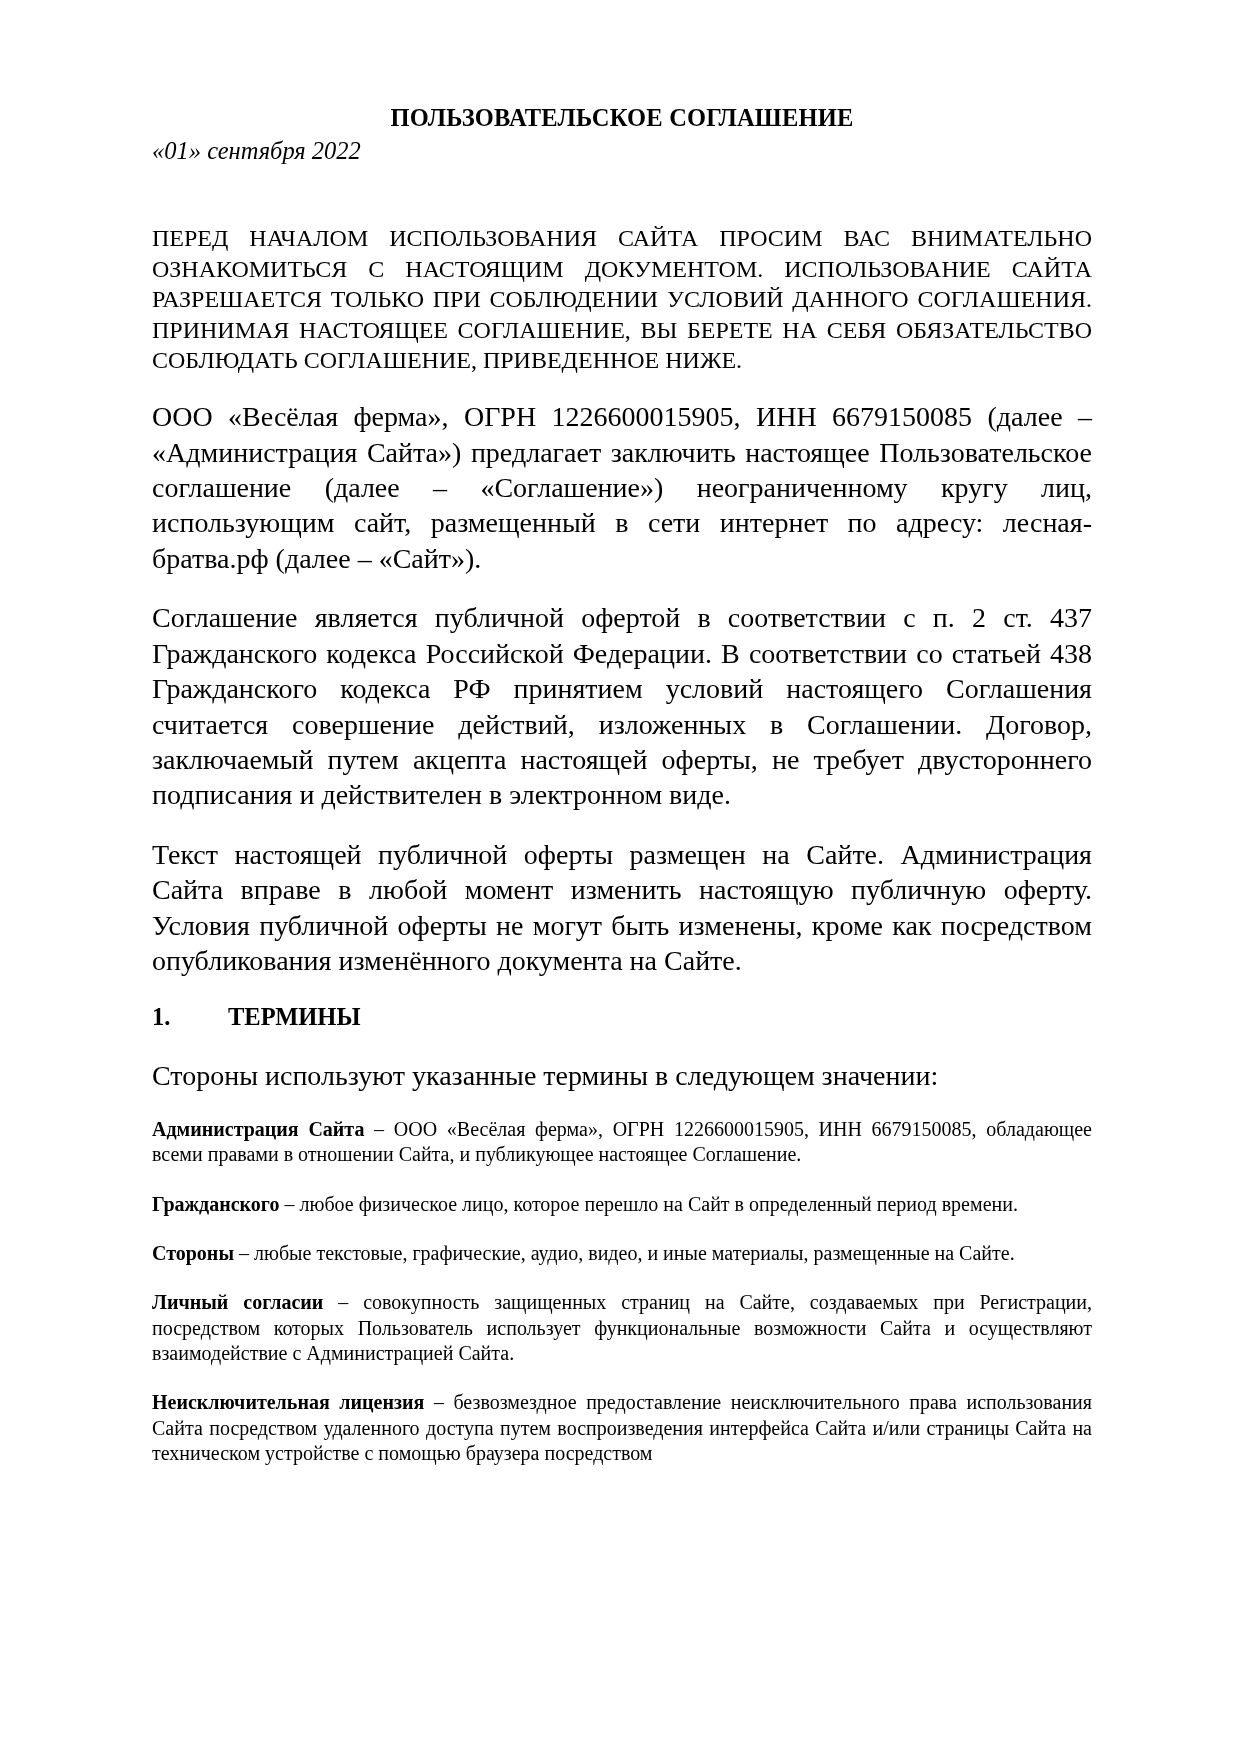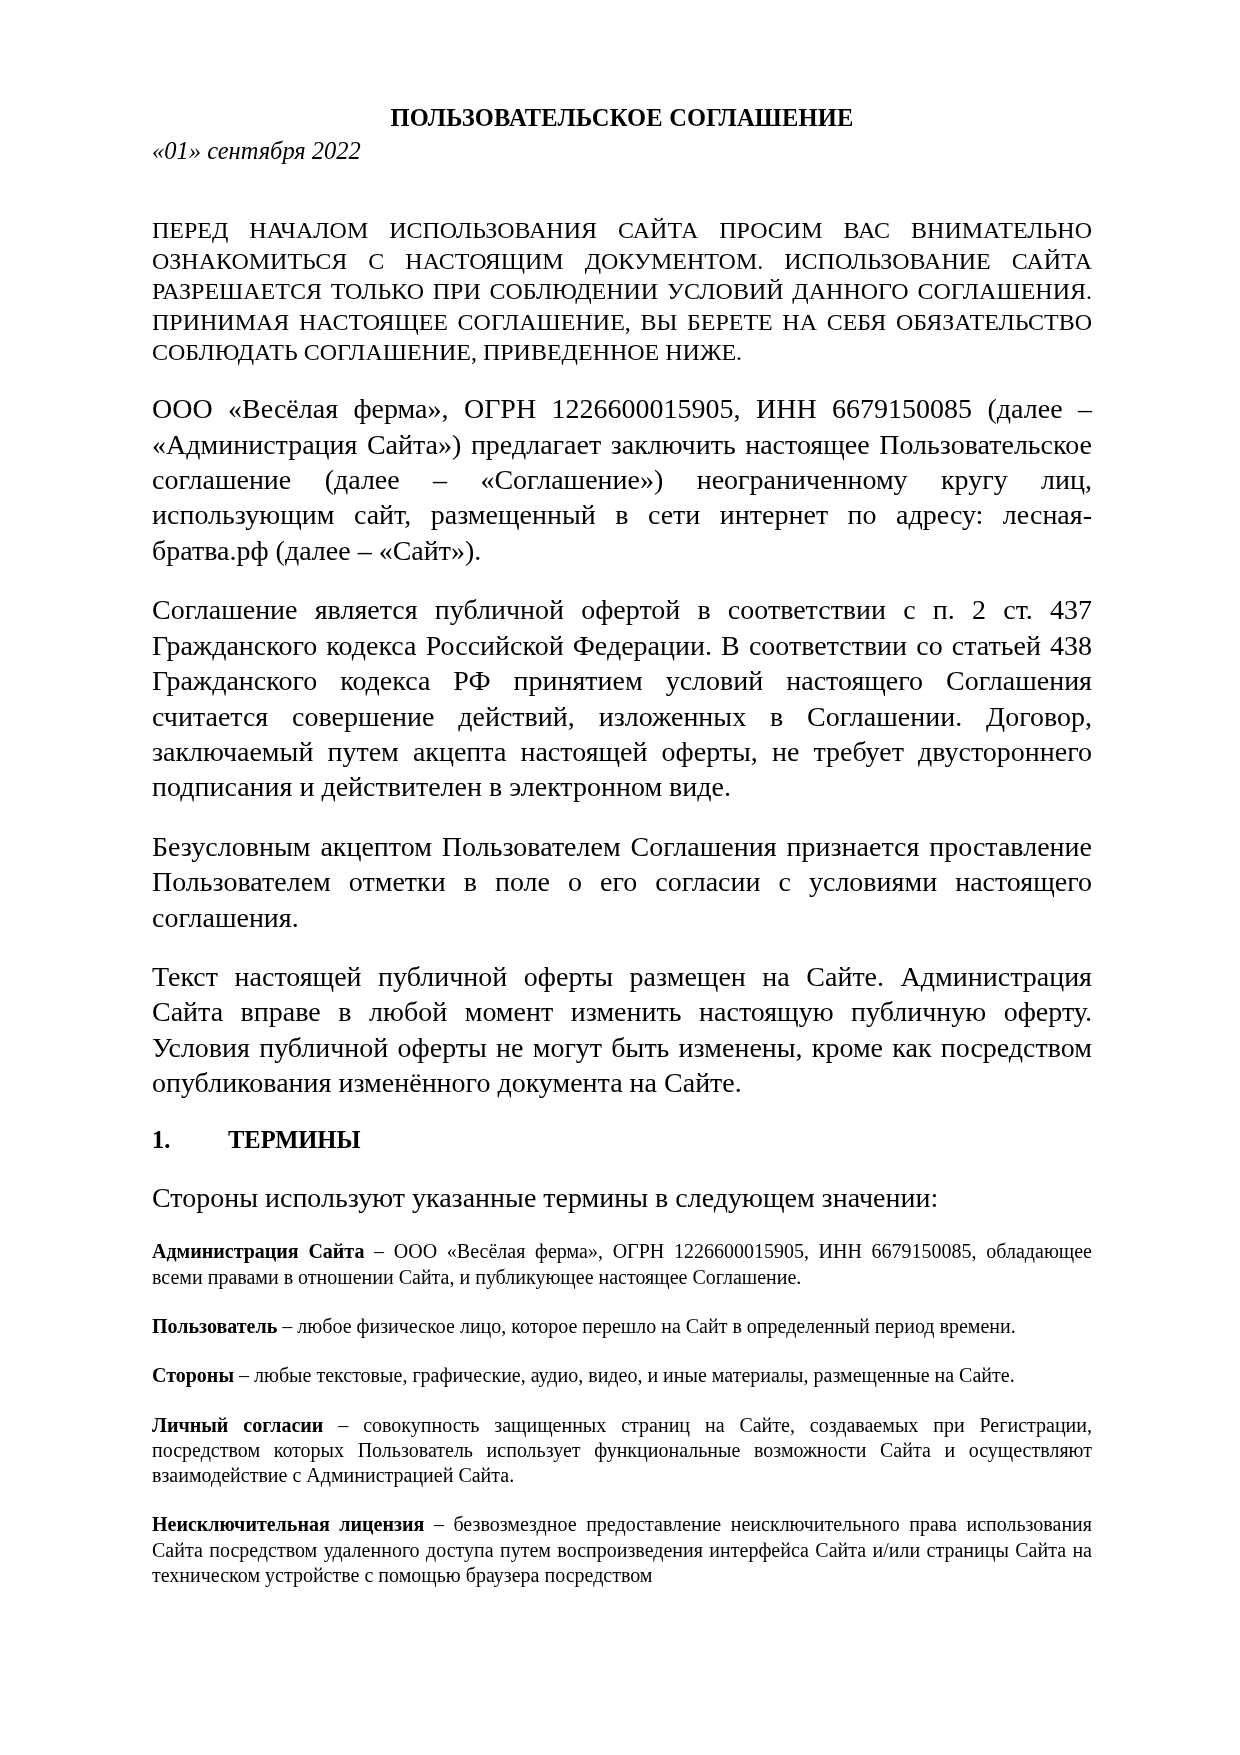--- a/index.html
+++ b/index.html
@@ -45,21 +45,21 @@
     line-height: 1.265;
     text-align: justify;
     text-justify: inter-word;
     margin: 0 0 24px 0;
     hyphens: none;
   }
   p.caps-para {
     font-size: 24px;
     line-height: 1.265;
     text-align: justify;
-    margin: 8px 0 24px 0;
+    margin: 16px 0 24px 0;
   }
   p.last-line-normal {
     text-align-last: left;
   }
   .section-heading {
     font-weight: bold;
     font-size: 24.5px;
     margin: 0 0 26px 0;
     line-height: 1.2;
     display: flex;
@@ -88,37 +88,36 @@
   <div class="doc-date">«01» сентября 2022</div>
 
   <div class="spacer-lg"></div>
 
   <p class="caps-para last-line-normal">ПЕРЕД НАЧАЛОМ ИСПОЛЬЗОВАНИЯ САЙТА ПРОСИМ ВАС ВНИМАТЕЛЬНО ОЗНАКОМИТЬСЯ С НАСТОЯЩИМ ДОКУМЕНТОМ. ИСПОЛЬЗОВАНИЕ САЙТА РАЗРЕШАЕТСЯ ТОЛЬКО ПРИ СОБЛЮДЕНИИ УСЛОВИЙ ДАННОГО СОГЛАШЕНИЯ. ПРИНИМАЯ НАСТОЯЩЕЕ СОГЛАШЕНИЕ, ВЫ БЕРЕТЕ НА СЕБЯ ОБЯЗАТЕЛЬСТВО СОБЛЮДАТЬ СОГЛАШЕНИЕ, ПРИВЕДЕННОЕ НИЖЕ.</p>
 
   <p class="body-para last-line-normal">ООО «Весёлая ферма», ОГРН 1226600015905, ИНН 6679150085 (далее – «Администрация Сайта») предлагает заключить настоящее Пользовательское соглашение (далее – «Соглашение») неограниченному кругу лиц, использующим сайт, размещенный в сети интернет по адресу: лесная-братва.рф  (далее – «Сайт»).</p>
 
   <p class="body-para last-line-normal">Соглашение является публичной офертой в соответствии с п. 2 ст. 437 Гражданского кодекса Российской Федерации. В соответствии со статьей 438 Гражданского кодекса РФ принятием условий настоящего Соглашения считается совершение действий, изложенных в Соглашении. Договор, заключаемый путем акцепта настоящей оферты, не требует двустороннего подписания и действителен в электронном виде.</p>
 
-  <p class="body-para last-line-normal">Безусловным акцептом Пользователем Соглашения признается проставление Пользователем отметки в поле о его согласии с условиями настоящего соглашения.</p>
 
   <p class="body-para last-line-normal">Текст настоящей публичной оферты размещен на Сайте. Администрация Сайта вправе в любой момент изменить настоящую публичную оферту. Условия публичной оферты не могут быть изменены, кроме как посредством опубликования изменённого документа на Сайте.</p>
 
   <div class="section-heading">
     <span class="num">1.</span>
     <span>ТЕРМИНЫ</span>
   </div>
 
   <p class="body-para last-line-normal">Стороны используют указанные термины в следующем значении:</p>
 
   <p class="def-para last-line-normal">
     <span class="term">Администрация Сайта</span><span> – ООО «Весёлая ферма», ОГРН 1226600015905, ИНН 6679150085, обладающее всеми правами в отношении Сайта, и публикующее настоящее Соглашение.</span>
   </p>
 
   <p class="def-para last-line-normal">
-    <span class="term">Пользователь</span><span> – любое физическое лицо, которое перешло на Сайт в определенный период времени.</span>
+    <span class="term">Гражданского</span><span> – любое физическое лицо, которое перешло на Сайт в определенный период времени.</span>
   </p>
 
   <p class="def-para last-line-normal">
     <span class="term">Стороны</span><span> – любые текстовые, графические, аудио, видео, и иные материалы, размещенные на Сайте.</span>
   </p>
 
   <p class="def-para last-line-normal">
     <span class="term">Личный согласии</span><span> – совокупность защищенных страниц на Сайте, создаваемых при Регистрации, посредством которых Пользователь использует функциональные возможности Сайта и осуществляют взаимодействие с Администрацией Сайта.</span>
   </p>
 

